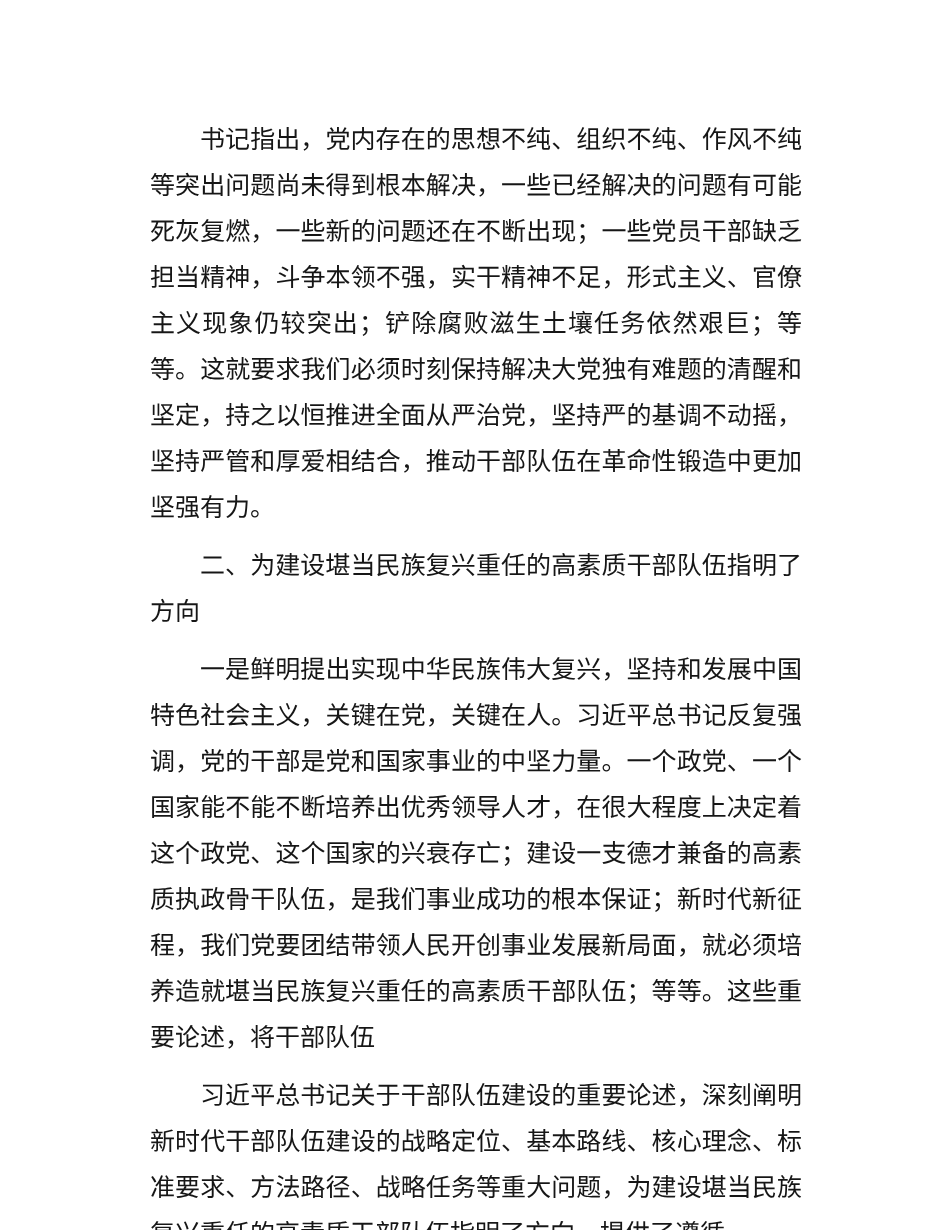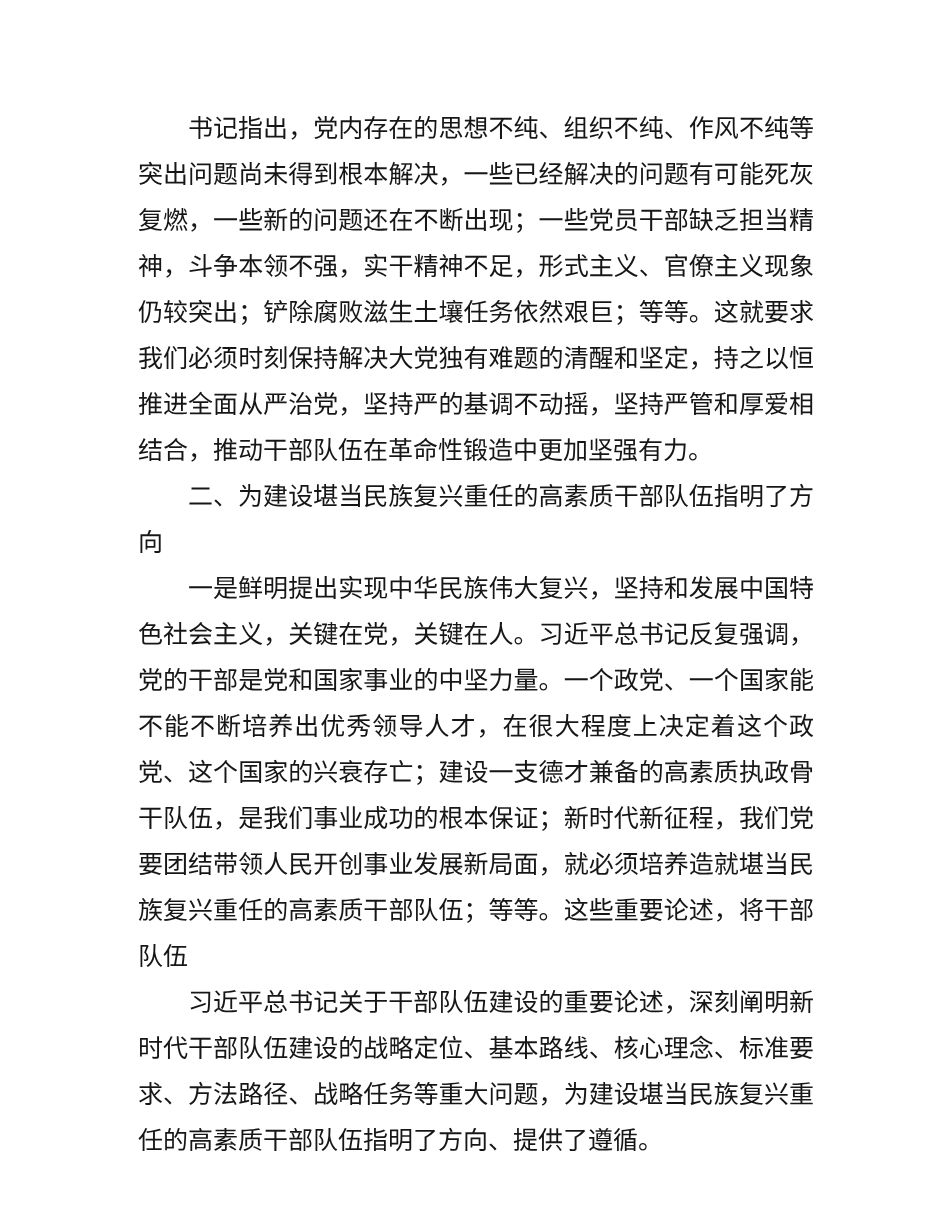--- a/index.html
+++ b/index.html
@@ -22,23 +22,24 @@
     color: #161616;
     font-family: "Liberation Sans", sans-serif;
     font-size: 25px;
     line-height: 46px;
     text-align: justify;
     text-justify: inter-ideograph;
     letter-spacing: 0;
     word-break: normal;
   }
   .text-block p {
-    margin: 0;
+    margin: 12px;
     padding: 0;
     text-indent: 2em;
+    font-family: Liberation Serif, serif;
   }
   .text-block p.heading {
     font-weight: normal; 
   }
 </style>
 </head>
 <body>
 
 <div class="page">
   <div class="text-block">

